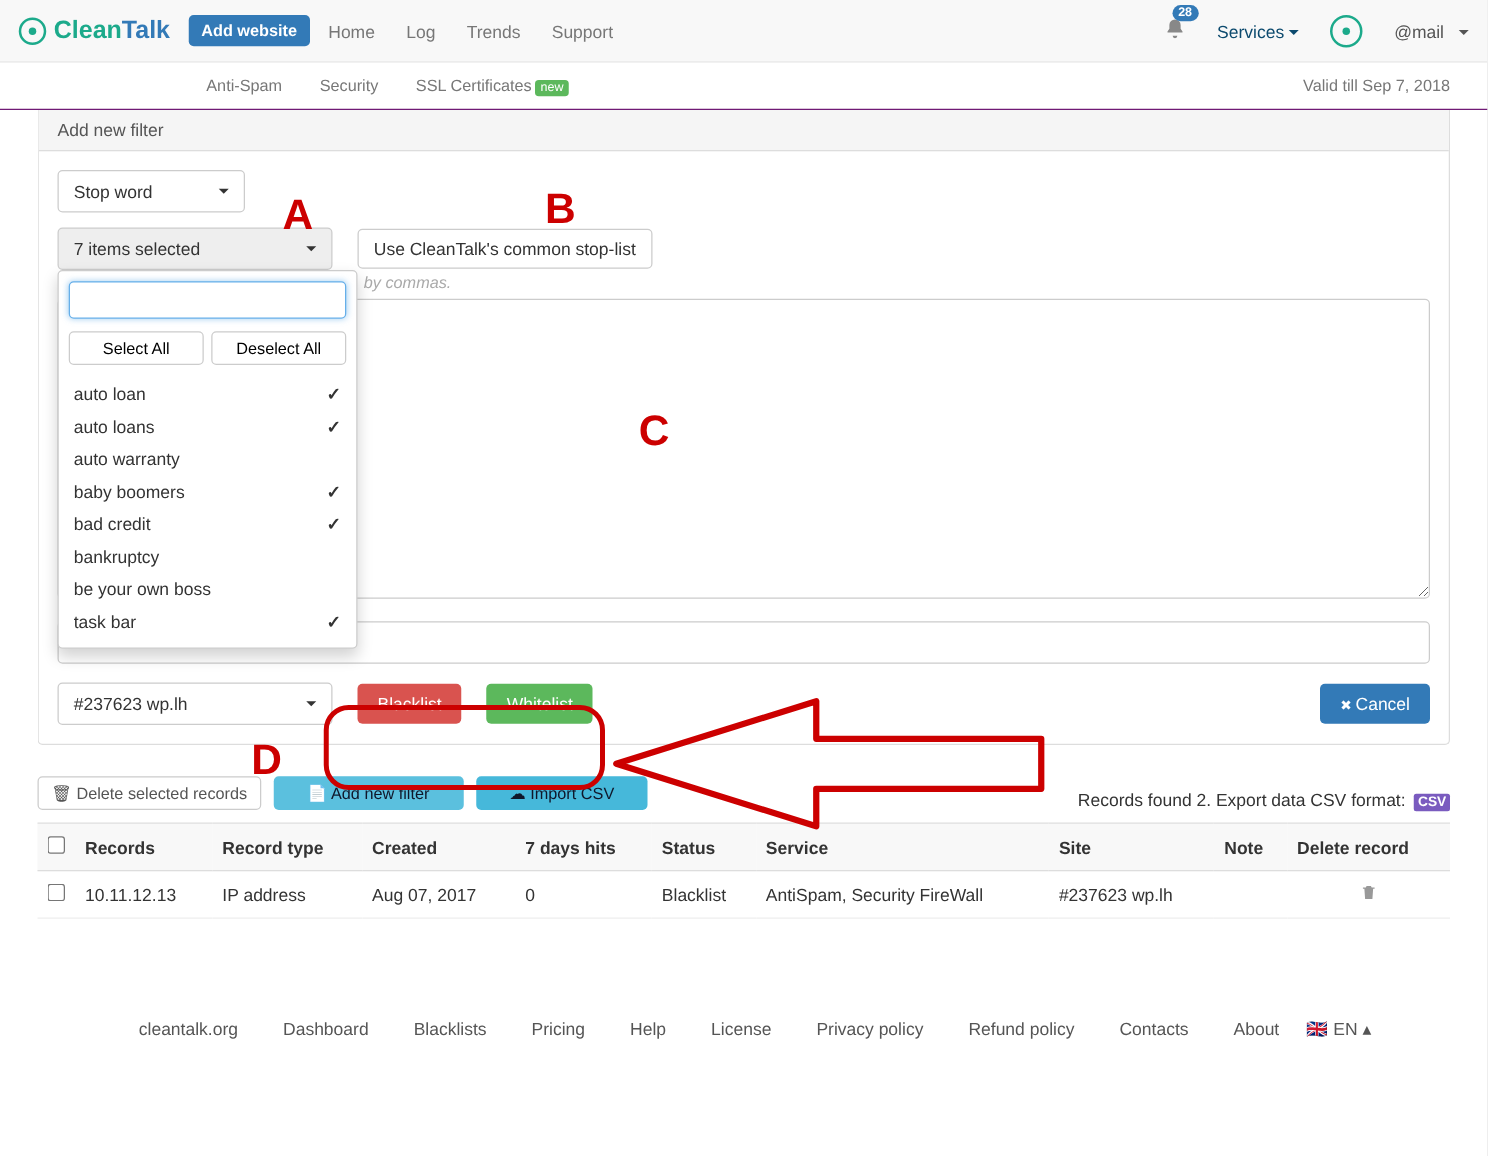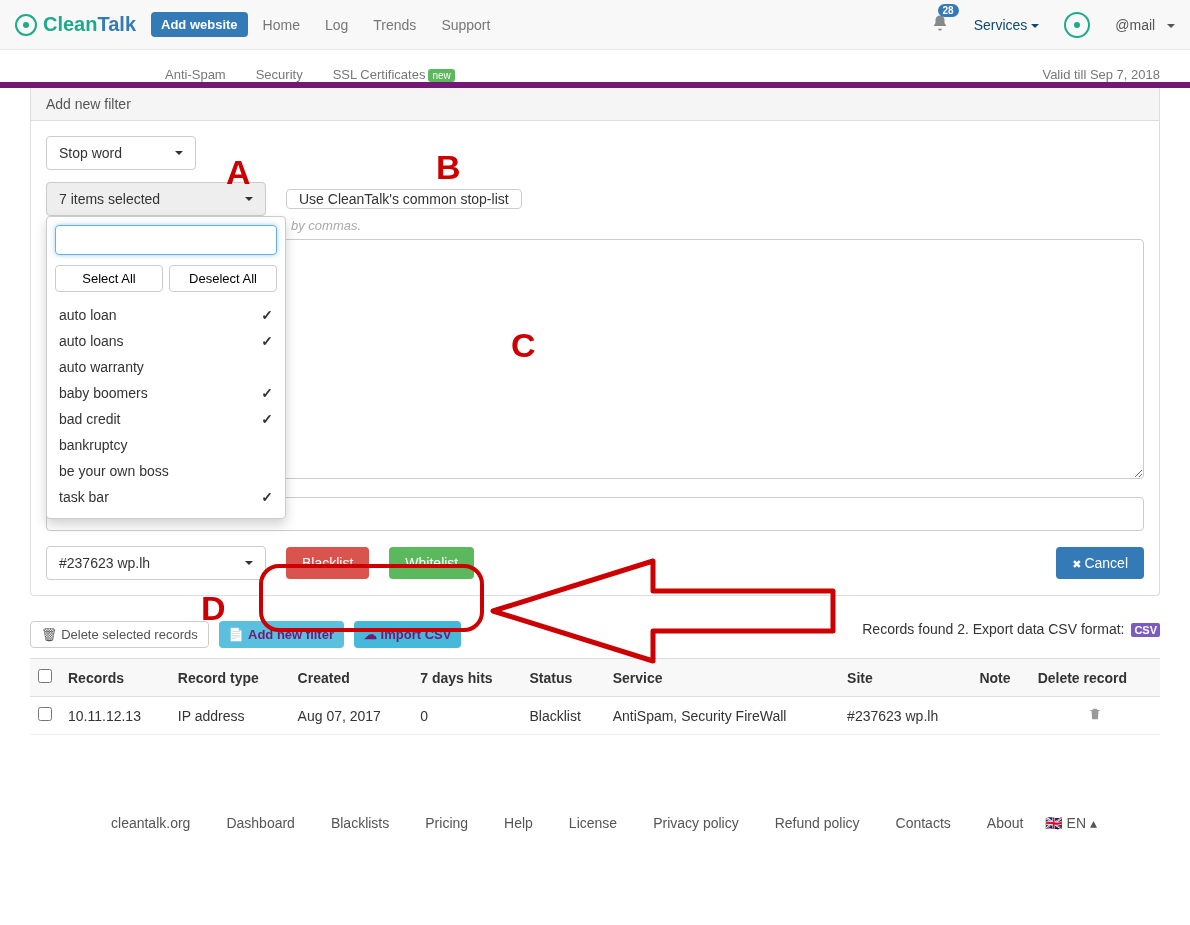--- a/index.html
+++ b/index.html
@@ -21,34 +21,34 @@
 .bell-wrap { position: relative; color: #888; }
 .bell-wrap svg { width: 18px; height: 18px; fill: #888;}
 .badge-count { position: absolute; top: -10px; right: -10px; background: #337ab7; color: #fff; font-size: 10px; padding: 1px 5px; border-radius: 8px; font-weight: bold;}
 .services-dd { color: #0c4a6e; cursor: pointer; }
 .avatar-ring { width: 26px; height: 26px; border: 2px solid #1caa8b; border-radius: 50%; display:flex; align-items:center; justify-content:center;}
 .avatar-ring::after { content:''; width:6px; height:6px; background:#1caa8b; border-radius:50%;}
 .mail-dd { color: #555; cursor: pointer; }
 .caret-dn { display:inline-block; margin-left:4px; width:0; height:0; vertical-align:middle; border-top:4px solid; border-left:4px solid transparent; border-right:4px solid transparent;}
 
 
-.subnav { height: 38px; display: flex; align-items: flex-end; padding: 0 30px 0 165px; font-size: 13px; color: #777; border-bottom: 6px solid #701a75;}
+.subnav { height: 38px; display: flex; align-items: center; padding: 0 30px 0 165px; font-size: 13px; color: #777; border-bottom: 1px solid #701a75;}
 .subnav a { color: #777; margin-right: 30px; }
 .subnav .new-badge { background:#5cb85c; color:#fff; font-size:10px; padding:1px 4px; border-radius:3px; margin-left:3px;}
 .valid-till { margin-left: auto; }
 
 
 .panel-wrap { margin: 0 30px; border: 1px solid #ddd; border-top:none; border-radius: 0 0 4px 4px; }
 .panel-heading { background: #f5f5f5; padding: 8px 15px; border-bottom: 1px solid #ddd; color: #555; }
 .panel-body { padding: 15px; position: relative; }
 
 .form-row { display: flex; gap: 20px; align-items: center; margin-bottom: 12px; flex-wrap: wrap; position:relative;}
 .dropdown-basic { border: 1px solid #ccc; border-radius: 4px; background: #fff; padding: 6px 12px; min-width: 150px; height:34px; display:flex; align-items:center; justify-content:space-between; cursor:pointer;}
 .multiselect-btn { border: 1px solid #ccc; border-radius: 4px; background: #eee; padding: 6px 12px; width: 220px; height:34px; display:flex; align-items:center; justify-content:space-between; cursor:pointer;}
-.common-stop { border: 1px solid #ccc; border-radius: 4px; background: #fff; padding: 6px 12px; height:20px; display:flex; align-items:center; cursor:pointer;}
+.common-stop { border: 1px solid #ccc; border-radius: 4px; background: #fff; padding: 6px 12px; height:32px; display:flex; align-items:center; cursor:pointer;}
 
 .hint-text { color: #aaa; font-size: 13px; margin-bottom: 5px; font-style: italic;}
 .textarea-filter { width: 100%; height: 240px; border: 1px solid #ccc; border-radius: 4px; resize: vertical; padding: 6px 10px;}
 .note-input { width: 100%; height: 34px; border: 1px solid #ccc; border-radius: 4px; margin-top: 15px; padding: 6px 10px;}
 
 .action-row { display: flex; align-items: center; margin-top: 15px; gap: 20px; }
 .site-select { border: 1px solid #ccc; border-radius: 4px; padding: 6px 12px; width: 220px; height:34px; display:flex; align-items:center; justify-content:space-between; cursor:pointer;}
 .btn { border: none; border-radius: 4px; padding: 8px 16px; color: #fff; cursor: pointer; font-size:14px;}
 .btn-black { background: #d9534f; }
 .btn-white { background: #5cb85c; }
@@ -61,23 +61,23 @@
 .ms-btns { display:flex; gap:6px; margin:10px 0;}
 .ms-btns button { flex:1; border:1px solid #ccc; background:#fff; border-radius:4px; padding:5px; cursor:pointer; font-size:13px;}
 .ms-list { max-height: 240px; overflow-y: auto; }
 .ms-item { display:flex; justify-content:space-between; align-items:center; padding:5px 4px; cursor:pointer; color:#333;}
 .ms-check { font-weight:bold; color:#333;}
 .ms-list::-webkit-scrollbar { width: 12px; }
 .ms-list::-webkit-scrollbar-thumb { background: #c1c1c1; border-radius:2px;}
 
 
 .lower { margin: 25px 30px 0; }
-.tool-row { display:flex; align-items:flex-start; gap:10px; margin-bottom:10px;margin-top:20px;}
+.tool-row { display:flex; align-items:flex-end; gap:10px; margin-bottom:10px;margin-top:20px;}
 .btn-light { border:1px solid #ccc; background:#fff; color:#555; border-radius:4px; padding:5px 10px; font-size:13px; cursor:pointer;}
-.btn-info { background:#5bc0de; color:#701a75; border:none; border-radius:4px; padding:6px 10px; font-size:13px; cursor:pointer;font-weight:bold;}
+.btn-info { background:#5bc0de; color:#0f172a; border:none; border-radius:4px; padding:6px 27px; font-size:13px; cursor:pointer;}
 .btn-info.solid { background:#46b8da;}
 .records-found { margin-left:auto; color:#333;}
 .csv-badge { background:#7a5bbf; color:#fff; font-size:11px; padding:1px 3px; border-radius:2px; margin-left:3px; font-weight:bold;}
 
 
 table.records { width: 100%; border-collapse: collapse; }
 table.records th { text-align:left; padding:10px 8px; border-top:1px solid #ddd; border-bottom:1px solid #ddd; background:#f8f8f8; font-weight:bold; color:#333;}
 table.records td { padding:10px 8px; border-bottom:1px solid #eee; color:#333;}
 .status-black { color: #d9534f; }
 .trash-icon svg { width:14px; height:14px; fill:#999; cursor:pointer;}

